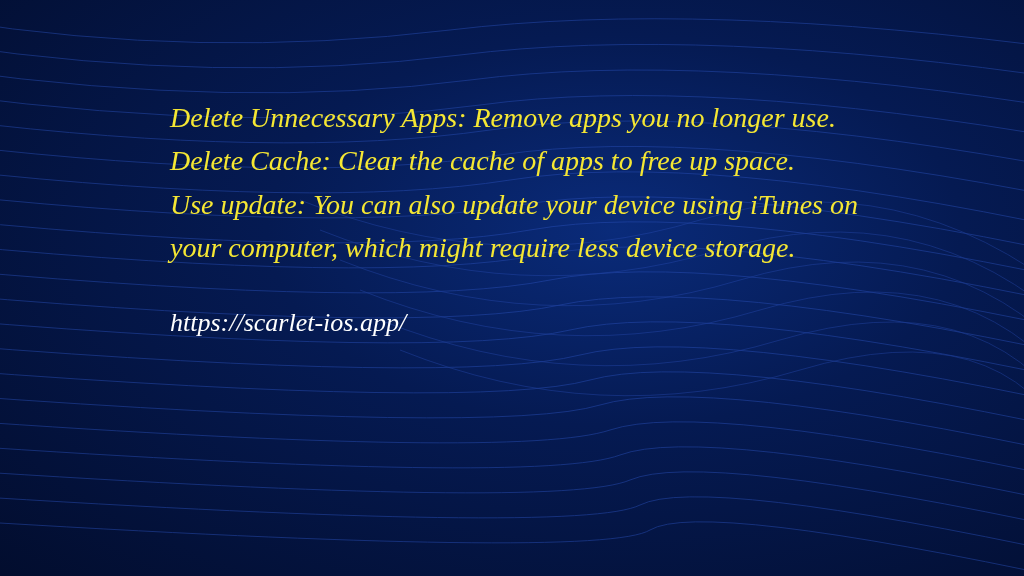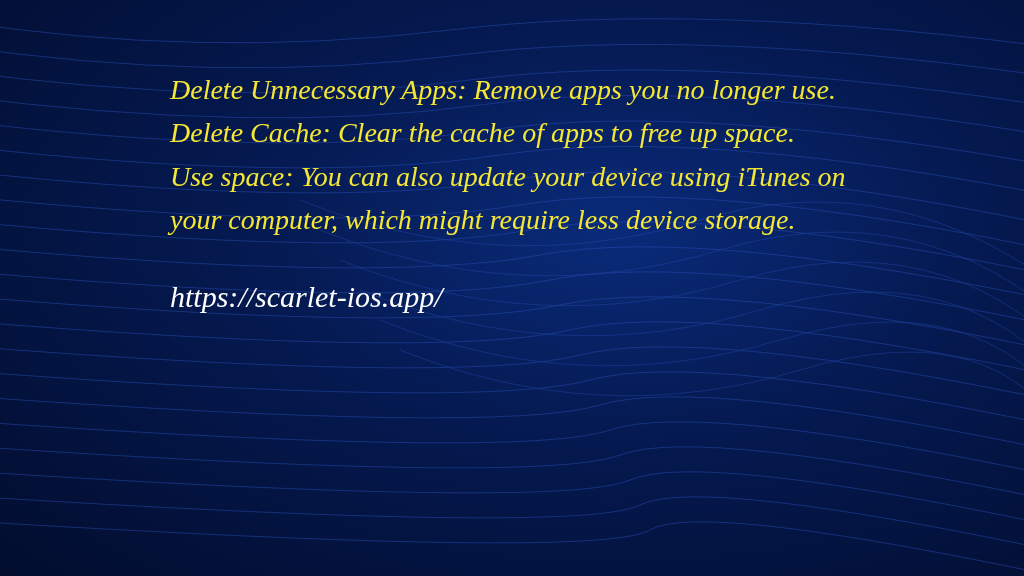--- a/index.html
+++ b/index.html
@@ -13,32 +13,32 @@
     }
     .wave-bg {
       position: absolute;
       top: 0; left: 0;
       width: 1024px; height: 576px;
       z-index: 0;
     }
     .content {
       position: relative;
       z-index: 1;
-      padding: 68px 160px 0 170px;
+      padding: 96px 160px 0 170px;
     }
     .tips {
       color: #f5e733;
       font-style: italic;
       font-size: 28px;
       line-height: 1.55;
     }
     .url {
       color: #ffffff;
       font-style: italic;
-      font-size: 30px;
+      font-size: 26px;
       margin-top: 38px;
     }
   </style>
 </head>
 <body>
 
 <svg class="wave-bg" viewBox="0 0 1024 576" preserveAspectRatio="none">
   <g stroke="#2a4fb8" stroke-width="0.8" fill="none" opacity="0.6">
     <path d="M-50,20 Q200,60 450,30 T1074,50"></path>
     <path d="M-50,45 Q220,85 460,55 T1074,80"></path>
@@ -74,18 +74,18 @@
   <div class="tips">
     <div>
       <span>Delete Unnecessary Apps:</span>
       <span>Remove apps you no longer use.</span>
     </div>
     <div>
       <span>Delete Cache:</span>
       <span>Clear the cache of apps to free up space.</span>
     </div>
     <div>
-      <span>Use space:</span>
+      <span>Use update:</span>
       <span>You can also update your device using iTunes on your computer, which might require less device storage.</span>
     </div>
   </div>
   <div class="url">https://scarlet-ios.app/</div>
 </div>
 
 </body></html>

